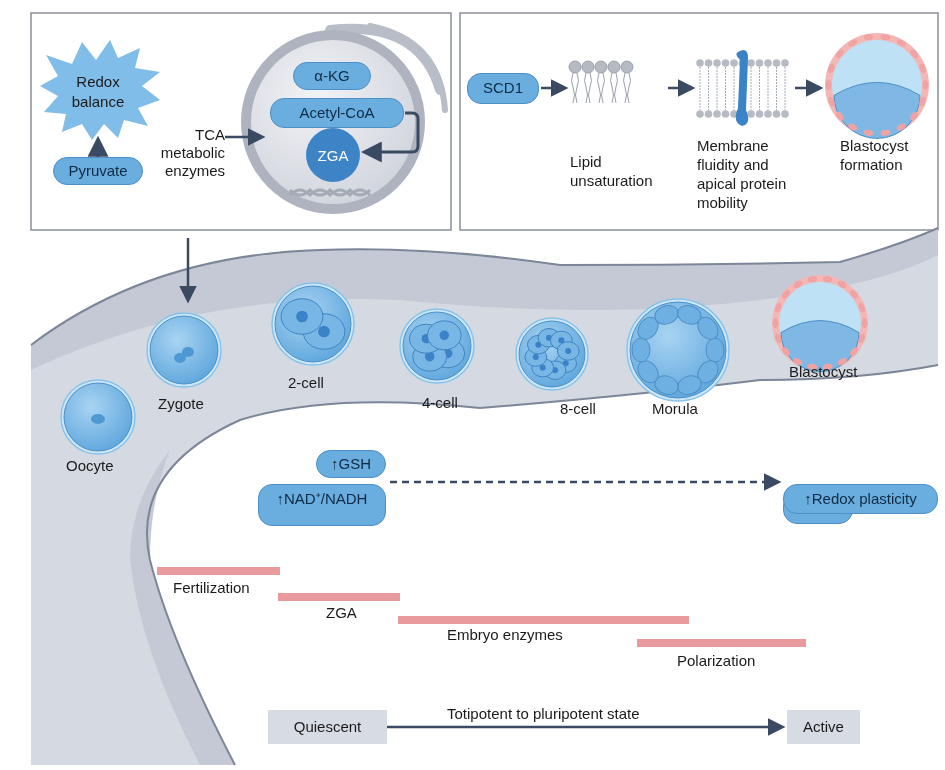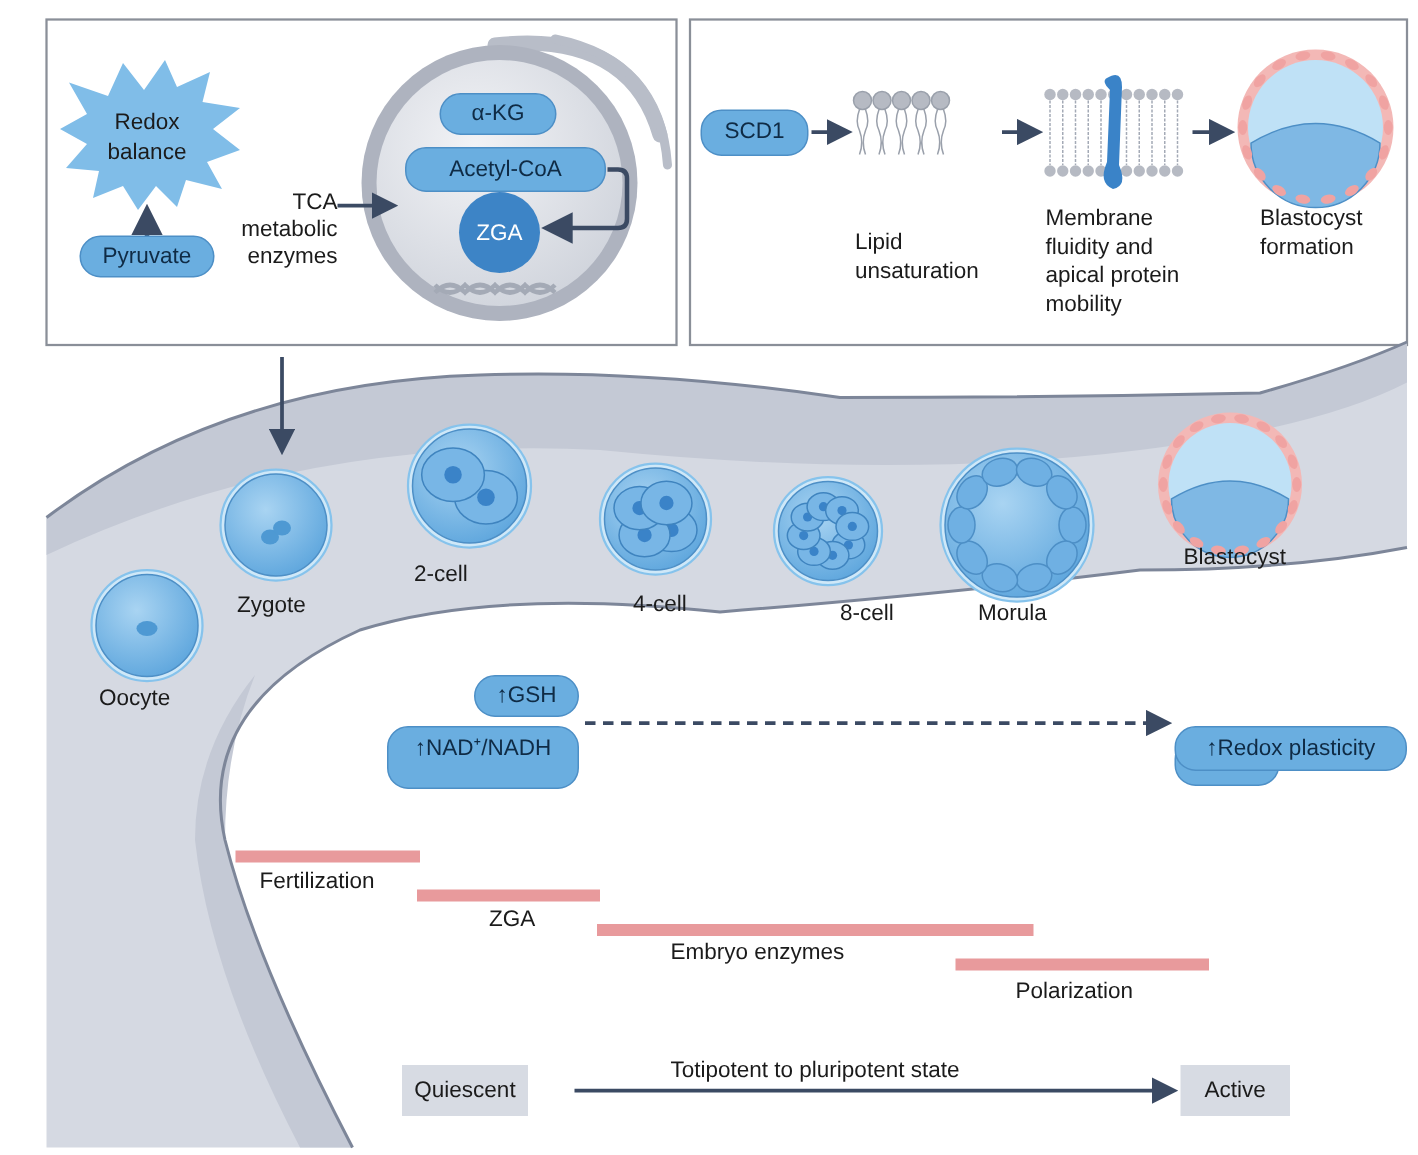--- a/index.html
+++ b/index.html
@@ -266,31 +266,31 @@
   <div>apical protein</div>
   <div>mobility</div>
 </div>
 <div class="lbl" style="left:840px;top:136px;line-height:19px;">
   <div>Blastocyst</div>
   <div>formation</div>
 </div>
 
 <div class="lbl" style="left:66px;top:456px;">Oocyte</div>
 <div class="lbl" style="left:158px;top:394px;">Zygote</div>
-<div class="lbl" style="left:276px;top:373px;text-align:center;">2-cell</div>
+<div class="lbl" style="left:288px;top:373px;text-align:center;">2-cell</div>
 <div class="lbl" style="left:422px;top:393px;">4-cell</div>
 <div class="lbl" style="left:560px;top:399px;">8-cell</div>
 <div class="lbl" style="left:652px;top:399px;">Morula</div>
 <div class="lbl" style="left:789px;top:362px;">Blastocyst</div>
 
 <div class="pill" style="left:316px;top:450px;width:70px;height:28px;line-height:25px;">↑GSH</div>
 <div class="pill" style="left:258px;top:484px;width:128px;height:42px;line-height:27px;">↑NAD⁺/NADH</div>
 <div class="pill" style="left:783px;top:450px;width:70px;height:32px;line-height:25px;margin-top:42px;">↑TCA</div>
 <div class="pill" style="left:783px;top:484px;width:155px;height:30px;line-height:27px;">↑Redox plasticity</div>
 
 <div class="lbl" style="left:173px;top:578px;">Fertilization</div>
 <div class="lbl" style="left:326px;top:603px;">ZGA</div>
 <div class="lbl" style="left:447px;top:625px;">Embryo enzymes</div>
 <div class="lbl" style="left:677px;top:651px;">Polarization</div>
 
-<div class="grey-box" style="left:268px;top:710px;width:84px;height:34px;line-height:34px;">Quiescent</div>
+<div class="grey-box" style="left:268px;top:710px;width:119px;height:34px;line-height:34px;">Quiescent</div>
 <div class="grey-box" style="left:787px;top:710px;width:73px;height:34px;line-height:34px;">Active</div>
 <div class="lbl" style="left:447px;top:704px;">Totipotent to pluripotent state</div>
 
 </body></html>

